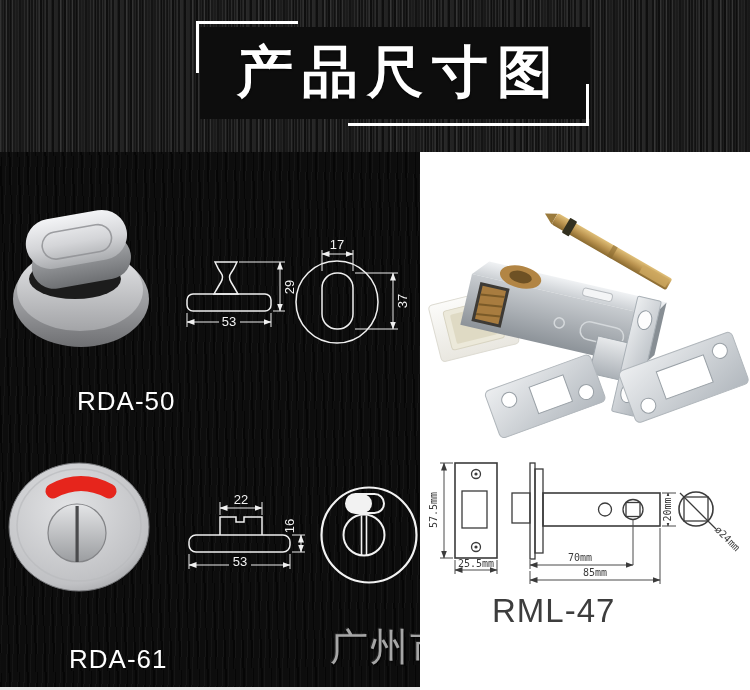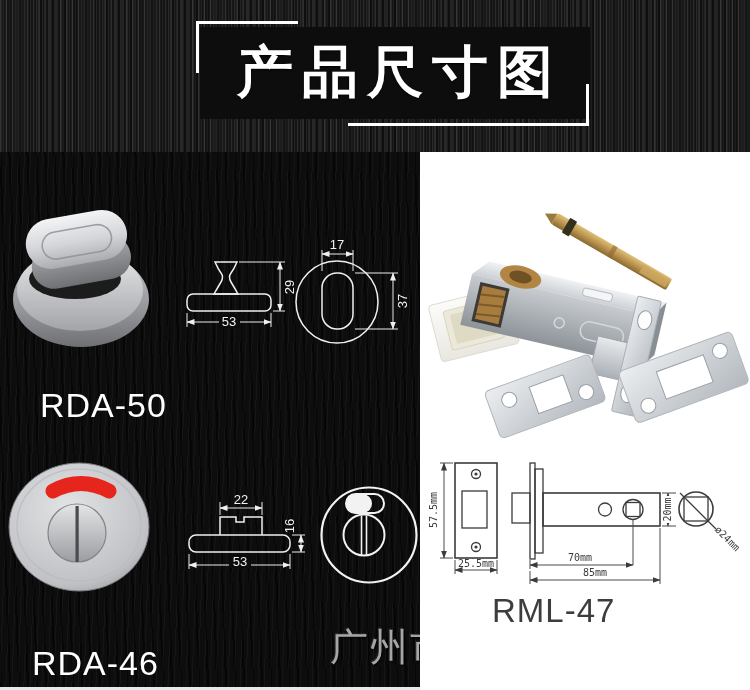--- a/index.html
+++ b/index.html
@@ -24,21 +24,21 @@
     border-bottom:3px solid #fff;border-right:3px solid #fff;}
 
   
   .dark-panel{position:absolute;left:0;top:152px;width:420px;height:538px;overflow:hidden;
     background-color:#0d0d0d;
     background-image:
       repeating-linear-gradient(92deg, rgba(255,255,255,.035) 0 1px, rgba(255,255,255,0) 1px 6px),
       repeating-linear-gradient(88deg, rgba(0,0,0,.55) 0 2px, rgba(0,0,0,0) 2px 9px);
     border-bottom:3px solid #e8e8e8;}
   .abs{position:absolute;}
-  .model-label{position:absolute;color:#ffffff;font-size:34px;letter-spacing:1px;white-space:nowrap;}
+  .model-label{position:absolute;color:#ffffff;font-size:26px;letter-spacing:1px;white-space:nowrap;margin-left:37px;}
   .watermark{position:absolute;color:#a6a6a6;font-size:38px;letter-spacing:2px;white-space:nowrap;
     text-shadow:1px 1px 2px rgba(0,0,0,.75), -1px -1px 1px rgba(255,255,255,.12);}
 
   
   .white-panel{position:absolute;left:420px;top:152px;width:330px;height:538px;background:#ffffff;overflow:hidden;}
   .rml-label{position:absolute;color:#3d3d3d;font-size:33px;letter-spacing:1px;white-space:nowrap;}
 
   
   .wl{stroke:#f0f0f0;stroke-width:1.5;fill:none;}
   .we{stroke:#ececec;stroke-width:1;fill:none;}
@@ -152,21 +152,21 @@
             <stop offset="1" stop-color="#9b9da0"></stop>
         </linearGradient>
       </defs>
       <ellipse cx="74" cy="67" rx="70" ry="64" fill="url(#g46disc)" stroke="#77787b" stroke-width="1"></ellipse>
       <ellipse cx="74" cy="65" rx="62" ry="56" fill="none" stroke="#b9babd" stroke-width="1.5" opacity="0.7"></ellipse>
       <path d="M48 31 Q76 16 104 31" stroke="#e6251c" stroke-width="15" stroke-linecap="round" fill="none"></path>
       <circle cx="72" cy="73" r="29" fill="url(#g46knob)" stroke="#838487" stroke-width="1.2"></circle>
       <rect x="70.5" y="46" width="3.2" height="56" fill="#4a4b4d"></rect>
     </svg>
 
-    <div class="model-label" style="left:32px;top:492px">RDA-46</div>
+    <div class="model-label" style="left:32px;top:492px">RDA-61</div>
 
     <svg class="abs" style="left:183px;top:326px" width="130" height="95" viewBox="0 0 130 95">
       <defs>
         <marker id="m3e" viewBox="0 0 8 8" refX="7.5" refY="4" markerWidth="8" markerHeight="8" orient="auto" markerUnits="userSpaceOnUse">
             <path d="M0 1 L8 4 L0 7 Z" fill="#f0f0f0"></path>
           </marker>
         <marker id="m3s" viewBox="0 0 8 8" refX="0.5" refY="4" markerWidth="8" markerHeight="8" orient="auto" markerUnits="userSpaceOnUse">
             <path d="M8 1 L0 4 L8 7 Z" fill="#f0f0f0"></path>
           </marker>
       </defs>

